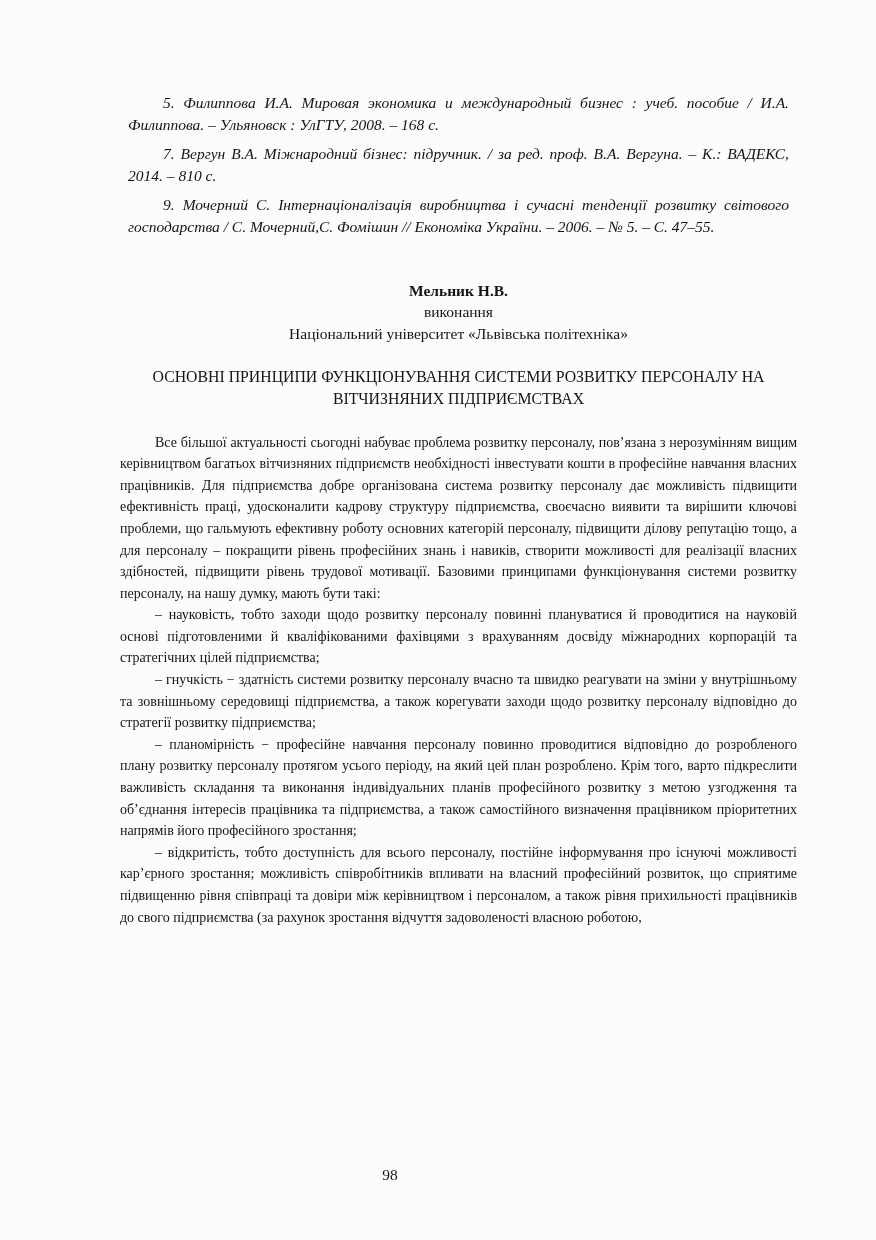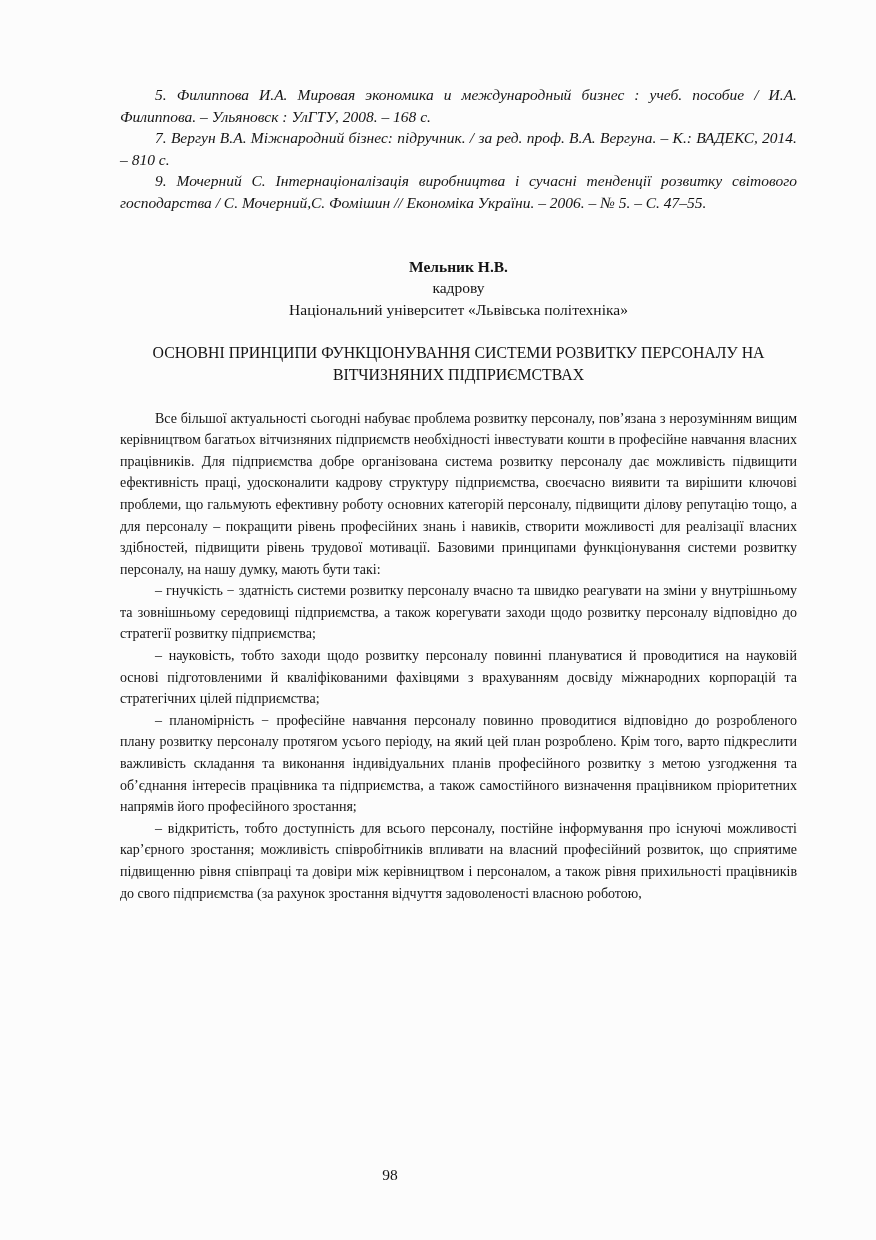--- a/index.html
+++ b/index.html
@@ -16,21 +16,21 @@
     overflow: hidden;
   }
   .page {
     position: absolute;
     left: 120px;
     top: 84px;
     width: 677px;
   }
   
   .refs p {
-    margin: 0;
+    margin: 8px;
     font-style: italic;
     font-size: 15.5px;
     line-height: 21.6px;
     text-align: justify;
     text-indent: 35px;
   }
   
   .author-block {
     margin-top: 42px;
     text-align: center;
@@ -82,33 +82,33 @@
 
       <p>7. Вергун В.А. Міжнародний бізнес: підручник. / за ред. проф. В.А. Вергуна. – К.: ВАДЕКС, 2014. – 810 с.</p>
 
 
       <p>9. Мочерний С. Інтернаціоналізація виробництва і сучасні тенденції розвитку світового господарства / С. Мочерний,С. Фомішин // Економіка України. – 2006. – № 5. – С. 47–55.</p>
 
     </div>
 
   <div class="author-block">
     <div class="name">Мельник Н.В.</div>
-    <div>кадрову</div>
+    <div>виконання</div>
     <div>Національний університет «Львівська політехніка»</div>
   </div>
 
   <div class="article-title">ОСНОВНІ ПРИНЦИПИ ФУНКЦІОНУВАННЯ СИСТЕМИ РОЗВИТКУ ПЕРСОНАЛУ НА ВІТЧИЗНЯНИХ ПІДПРИЄМСТВАХ</div>
 
   <div class="body-text">
 
       <p>Все більшої актуальності сьогодні набуває проблема розвитку персоналу, пов’язана з нерозумінням вищим керівництвом багатьох вітчизняних підприємств необхідності інвестувати кошти в професійне навчання власних працівників. Для підприємства добре організована система розвитку персоналу дає можливість підвищити ефективність праці, удосконалити кадрову структуру підприємства, своєчасно виявити та вирішити ключові проблеми, що гальмують ефективну роботу основних категорій персоналу, підвищити ділову репутацію тощо, а для персоналу – покращити рівень професійних знань і навиків, створити можливості для реалізації власних здібностей, підвищити рівень трудової мотивації. Базовими принципами функціонування системи розвитку персоналу, на нашу думку, мають бути такі:</p>
 
+      <p>– науковість, тобто заходи щодо розвитку персоналу повинні плануватися й проводитися на науковій основі підготовленими й кваліфікованими фахівцями з врахуванням досвіду міжнародних корпорацій та стратегічних цілей підприємства;</p>
+
       <p>– гнучкість − здатність системи розвитку персоналу вчасно та швидко реагувати на зміни у внутрішньому та зовнішньому середовищі підприємства, а також корегувати заходи щодо розвитку персоналу відповідно до стратегії розвитку підприємства;</p>
-
-      <p>– науковість, тобто заходи щодо розвитку персоналу повинні плануватися й проводитися на науковій основі підготовленими й кваліфікованими фахівцями з врахуванням досвіду міжнародних корпорацій та стратегічних цілей підприємства;</p>
 
       <p>– планомірність − професійне навчання персоналу повинно проводитися відповідно до розробленого плану розвитку персоналу протягом усього періоду, на який цей план розроблено. Крім того, варто підкреслити важливість складання та виконання індивідуальних планів професійного розвитку з метою узгодження та об’єднання інтересів працівника та підприємства, а також самостійного визначення працівником пріоритетних напрямів його професійного зростання;</p>
 
 
       <p>– відкритість, тобто доступність для всього персоналу, постійне інформування про існуючі можливості кар’єрного зростання; можливість співробітників впливати на власний професійний розвиток, що сприятиме підвищенню рівня співпраці та довіри між керівництвом і персоналом, а також рівня прихильності працівників до свого підприємства (за рахунок зростання відчуття задоволеності власною роботою,</p>
     </div>
 
 </div>
 
 <div class="page-number">98</div>

